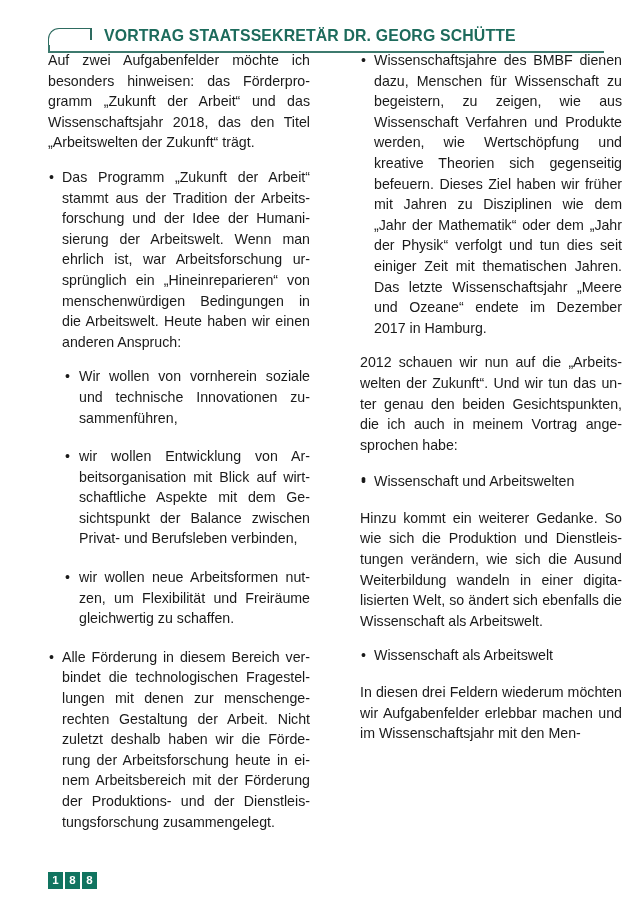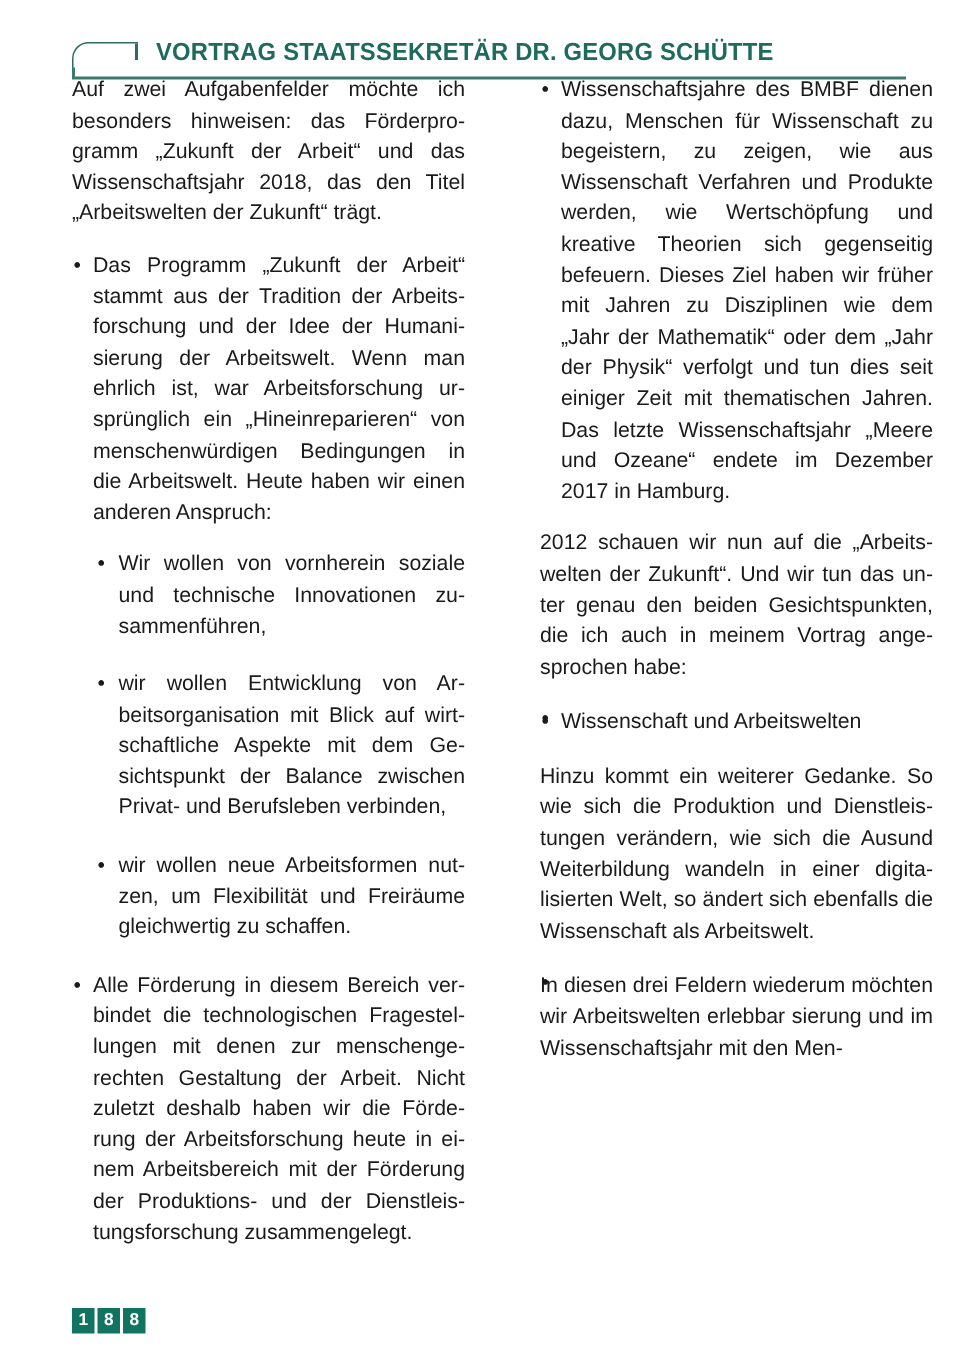--- a/index.html
+++ b/index.html
@@ -215,23 +215,24 @@
       <div class="bullet tight">
         <span class="dot">•</span>
         <span>Wissenschaft und Arbeitswelten</span>
       </div>
 
       <p class="para">Hinzu kommt ein weiterer Gedanke. So wie sich die Produktion und Dienstleis­tungen verändern, wie sich die Ausund Weiterbildung wandeln in einer digita­lisierten Welt, so ändert sich ebenfalls die Wissenschaft als Arbeitswelt.</p>
 
 
       <div class="bullet tight">
         <span class="dot">•</span>
-      </div>
-
-      <p class="para">In diesen drei Feldern wiederum möch­ten wir Arbeitswelten erlebbar sierung und im Wissenschaftsjahr mit den Men-</p>
+        <span>Wissenschaft als Arbeitswelt</span>
+      </div>
+
+      <p class="para">In diesen drei Feldern wiederum möch­ten wir Aufgabenfelder erlebbar machen und im Wissenschaftsjahr mit den Men-</p>
     </div>
 
   </div>
 
   <div class="folio">
     <span class="folio-digit">1</span>
     <span class="folio-digit">8</span>
     <span class="folio-digit">8</span>
   </div>
 

